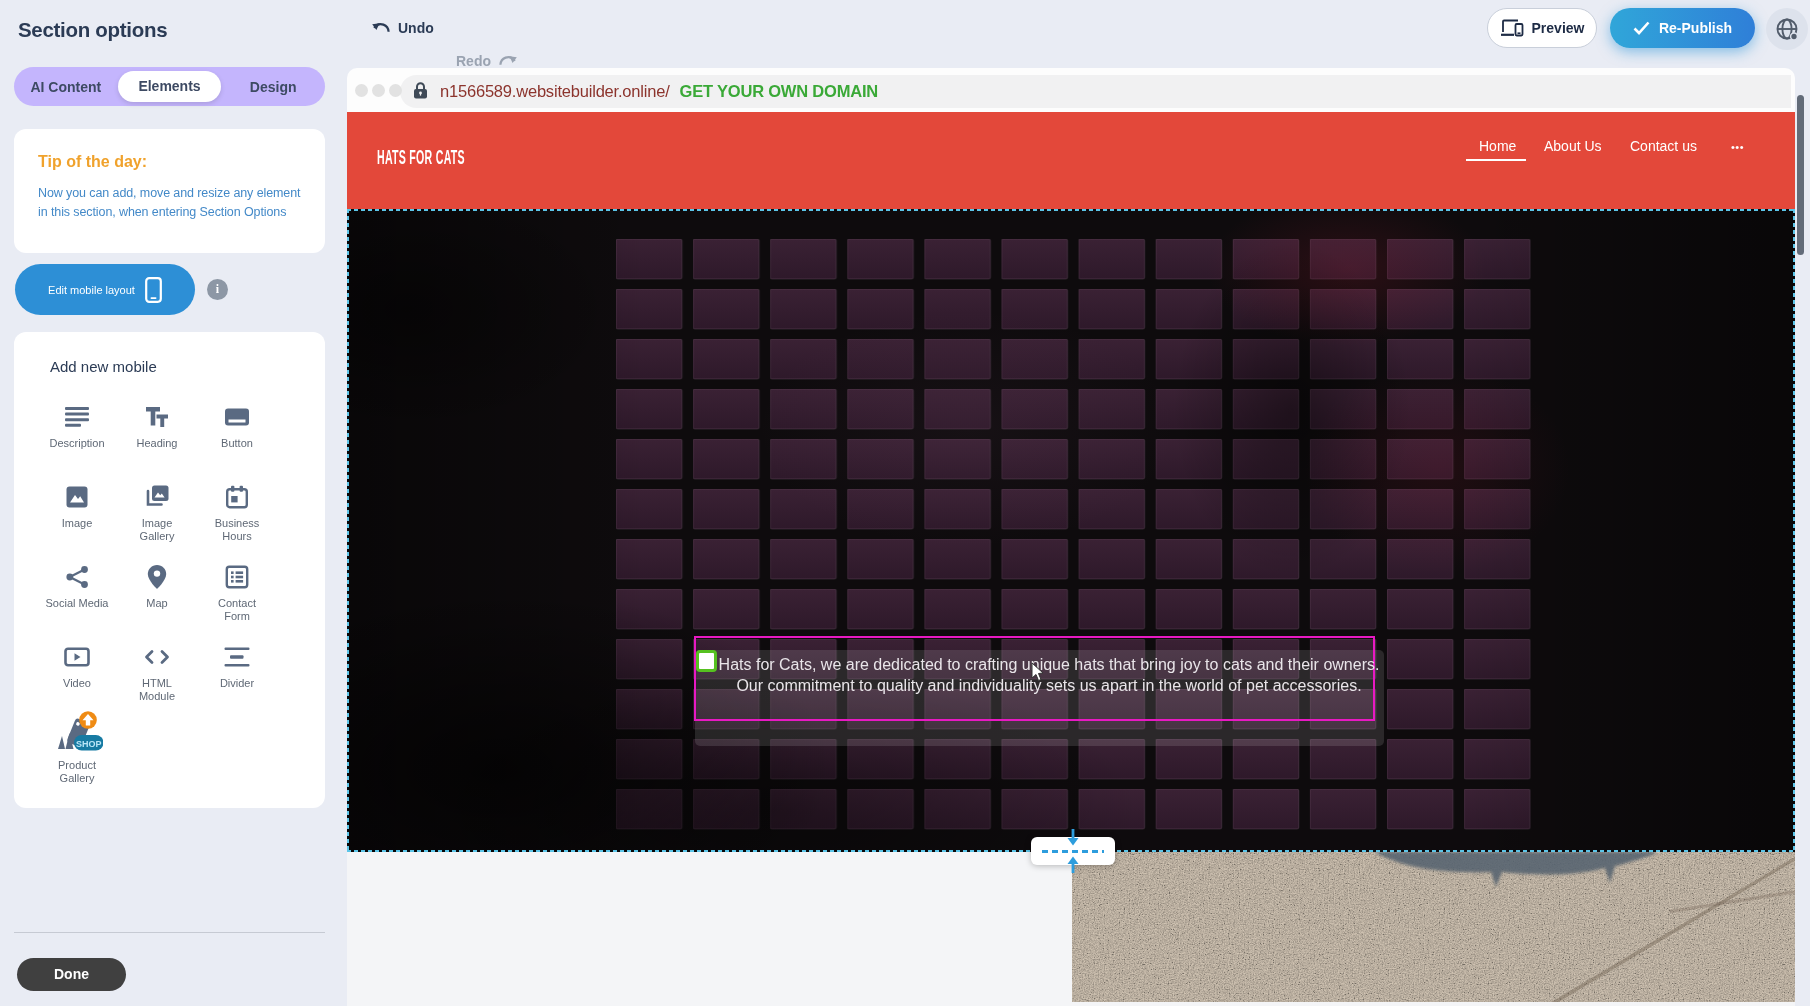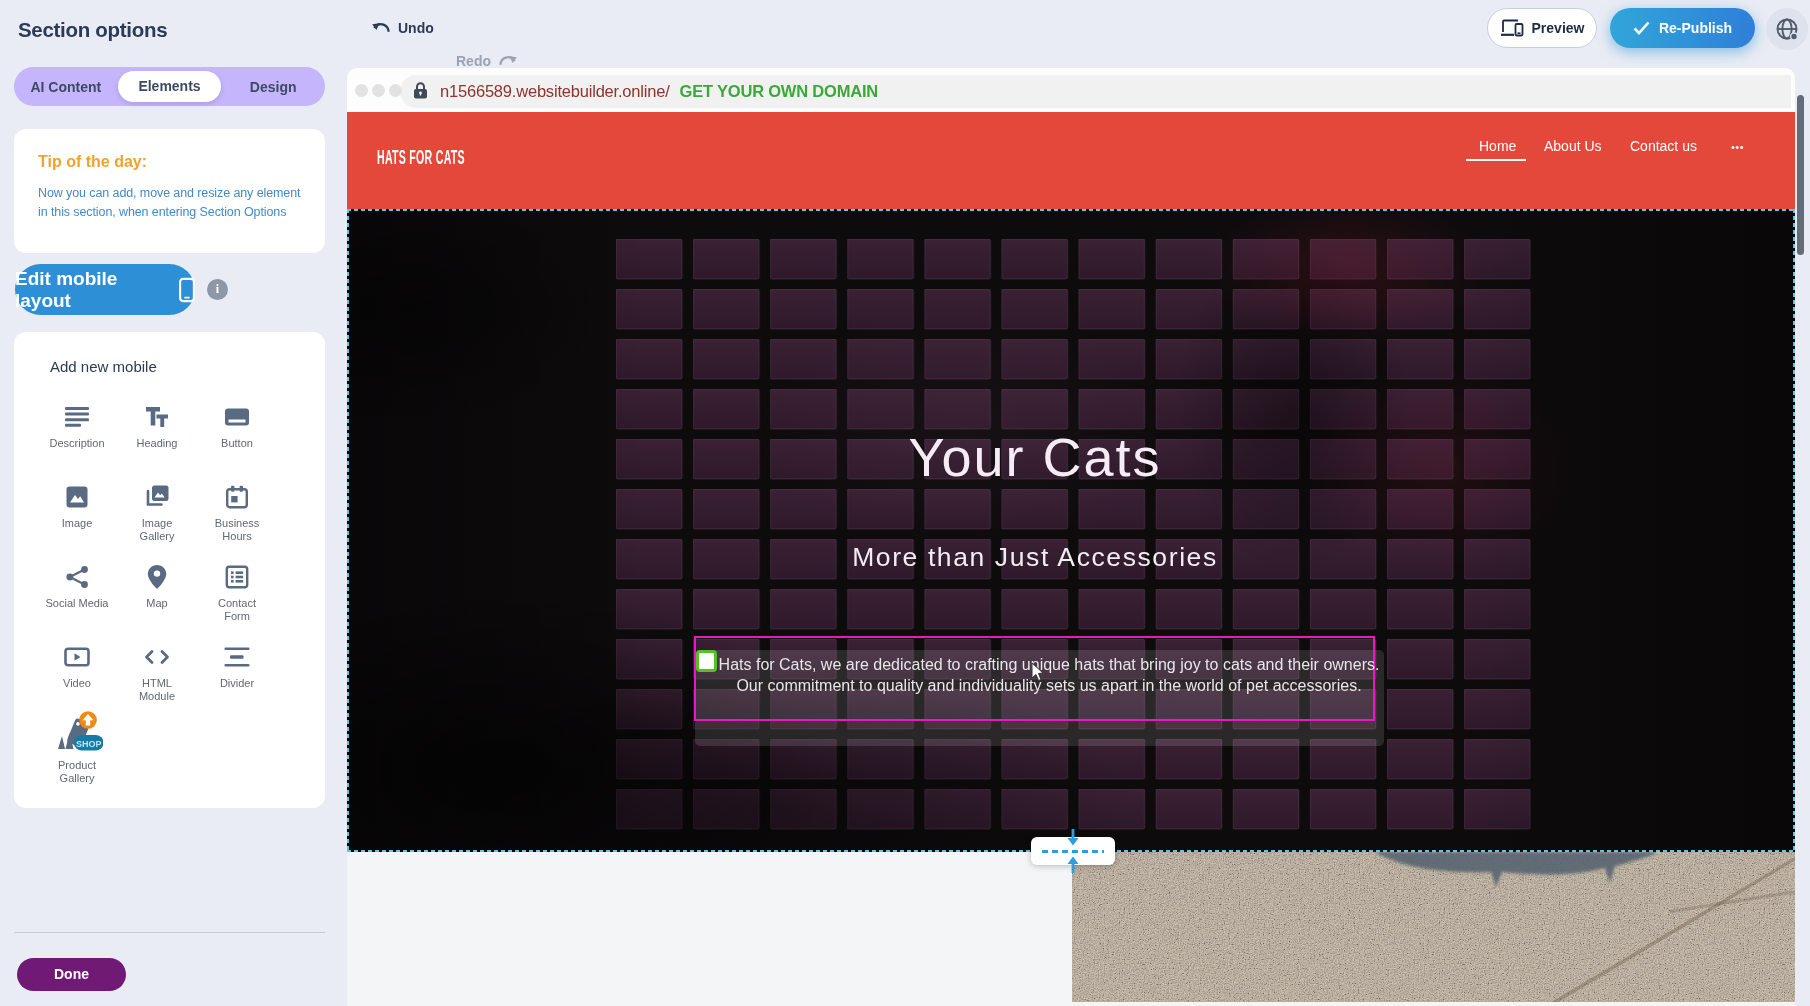--- a/index.html
+++ b/index.html
@@ -15,30 +15,30 @@
   .btn-publish { left:1610px; top:8px; width:145px; height:40px; background:linear-gradient(90deg,#30a6d9,#2f7fd8); border-radius:20px; display:flex; align-items:center; justify-content:center; gap:9px; color:#fff; font-weight:bold; font-size:14px; box-shadow:0 4px 14px rgba(47,150,217,0.55); }
   .globe-btn { left:1766px; top:8px; width:42px; height:42px; border-radius:50%; background:#dde2ec; display:flex; align-items:center; justify-content:center; }
 
   
   .tabs { left:14px; top:67px; width:311px; height:39px; background:#c4b5fd; border-radius:20px; display:flex; align-items:center; }
   .tab { flex:1; text-align:center; font-size:14px; font-weight:bold; color:#3d4a63; }
   .tab.active { background:#fff; border-radius:16px; height:31px; line-height:31px; box-shadow:0 2px 5px rgba(0,0,0,0.13); }
   .tipcard { left:14px; top:129px; width:311px; height:124px; background:#fff; border-radius:12px; }
   .tiptitle { left:38px; top:153px; color:#f0a22c; font-weight:bold; font-size:16px; }
   .tipbody { left:38px; top:184px; width:295px; color:#4389c8; font-size:12.5px; line-height:18.5px; letter-spacing:-0.1px; }
-  .btn-mobile { left:15px; top:264px; width:180px; height:51px; background:#2d8fd6; border-radius:26px; display:flex; align-items:center; justify-content:center; gap:10px; color:#fff; font-weight:bold; font-size:19px; }
+  .btn-mobile { left:15px; top:264px; width:180px; height:51px; background:#2d8fd6; border-radius:26px; display:flex; align-items:center; justify-content:center; gap:10px; color:#fff; font-weight:normal; font-size:11px; }
   .info { left:207px; top:279px; width:21px; height:21px; border-radius:50%; background:#8d97a5; color:#fff; font-size:12px; font-weight:bold; text-align:center; line-height:21px; font-family:"Liberation Serif",serif; }
   .elcard { left:14px; top:332px; width:311px; height:476px; background:#fff; border-radius:12px; }
   .eltitle { left:50px; top:358px; font-size:15px; color:#2b3b55; }
   .el { width:84px; text-align:center; position:absolute; }
   .el .ic { height:26px; display:flex; align-items:center; justify-content:center; }
   .el .lb { margin-top:7px; font-size:11px; color:#5f6875; line-height:13px; }
   .ic svg { display:block; }
   .sb-divider { left:14px; top:932px; width:311px; height:1px; background:#c6cad3; }
-  .btn-done { left:17px; top:958px; width:109px; height:33px; background:#701a75; border-radius:17px; color:#fff; font-weight:bold; font-size:14px; text-align:center; line-height:33px; }
+  .btn-done { left:17px; top:958px; width:109px; height:33px; background:#404040; border-radius:17px; color:#fff; font-weight:bold; font-size:14px; text-align:center; line-height:33px; }
 
   
   .chrome { left:347px; top:68px; width:1448px; height:44px; background:#fdfdfd; border-radius:10px 10px 0 0; }
   .dot { top:84px; width:13px; height:13px; border-radius:50%; background:#e2e2e2; }
   .urlpill { left:400px; top:75px; width:1391px; height:33px; background:#f1f1f2; border-radius:17px 0 0 17px; }
   .urltext { left:440px; top:82px; font-size:16.5px; color:#8c342d; letter-spacing:-0.2px; }
   .domain { font-weight:bold; color:#3aa937; margin-left:10px; }
 
   
   .siteheader { left:347px; top:112px; width:1448px; height:97px; background:#e3483a; }
@@ -312,22 +312,20 @@
           <stop offset="0" stop-color="#3a2134"></stop>
           <stop offset="1" stop-color="#2e192a"></stop>
         </linearGradient>
         <pattern id="cells" width="77.1" height="50" patternUnits="userSpaceOnUse">
           <rect x="0" y="0" width="66" height="40" rx="2" fill="url(#cg)" stroke="rgba(160,125,150,0.22)" stroke-width="1"></rect>
         </pattern>
       </defs>
       <rect width="915" height="591" fill="url(#cells)"></rect>
     </svg>
     <div class="hero-glow"></div>
-    <div class="abs h1a" style="top:217px;">Your Cats</div>
-    <div class="abs h2a" style="top:333px;">More than Just Accessories</div>
     <div class="abs overlaybox"></div>
     <div class="abs pinkbox"></div>
     <div class="abs handle"></div>
     <div class="abs herotext">Hats for Cats, we are dedicated to crafting unique hats that bring joy to cats and their owners.<br>Our commitment to quality and individuality sets us apart in the world of pet accessories.</div>
     <svg class="abs" style="left:684px; top:453px;" width="14" height="20" viewBox="0 0 14 20">
       <path d="M1 1 L1 16 L5 12.5 L7.5 18.5 L10 17.5 L7.5 11.5 L12 11 Z" fill="#fff" stroke="#333" stroke-width="1"></path>
     </svg>
     <div class="dashh abs" style="left:0;top:0;width:1448px;"></div>
     <div class="dashh abs" style="left:0;bottom:0;width:1448px;"></div>
     <div class="dashv abs" style="left:0;top:0;height:643px;"></div>

